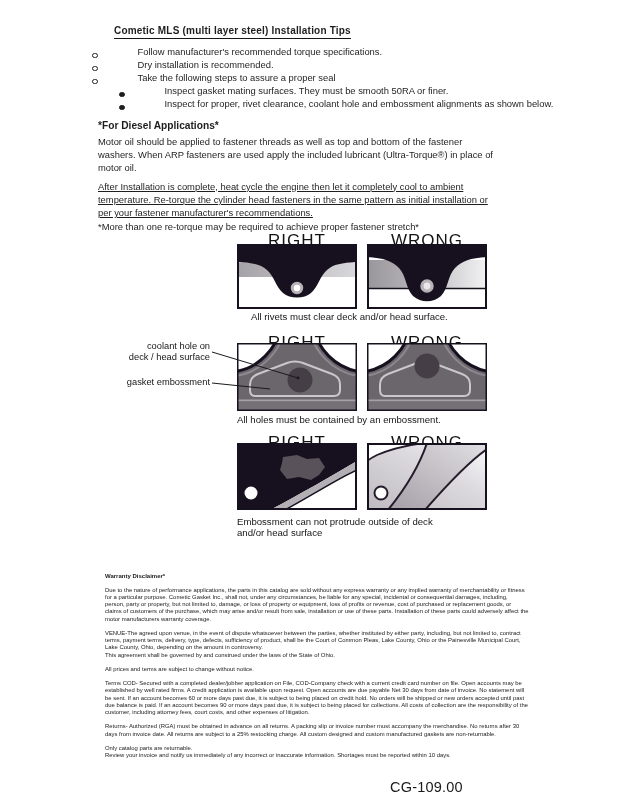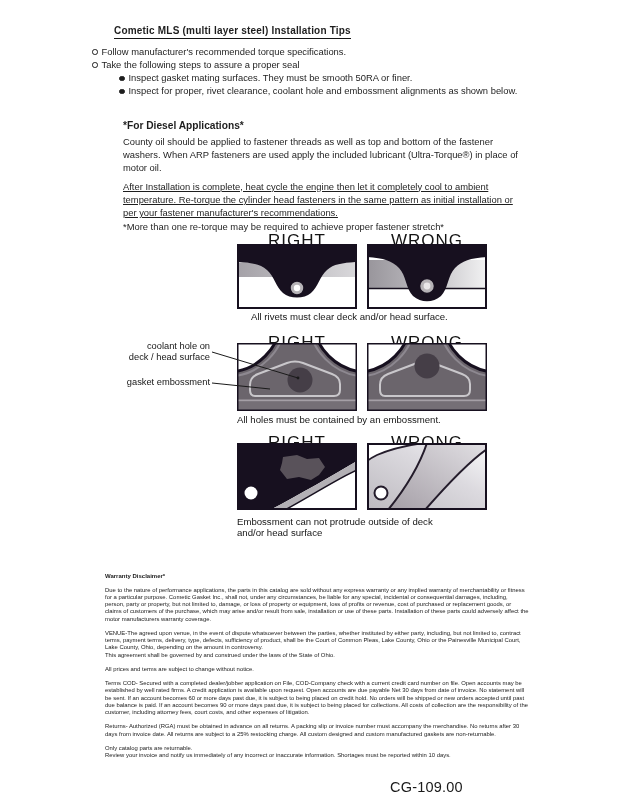--- a/index.html
+++ b/index.html
@@ -8,26 +8,26 @@
     font-family:"Liberation Sans","DejaVu Sans",sans-serif;color:#1e1e1e;
   }
   
   .title{
     position:absolute;left:114px;top:25px;
     font-size:10px;font-weight:bold;letter-spacing:.2px;
     border-bottom:1.5px solid #161616;padding-bottom:2px;display:inline-block;
   }
   
   .bullets{position:absolute;left:92px;top:45px;font-size:9.4px;line-height:13px;}
-  .b-row{display:flex;align-items:flex-start;}
+  .b-row{display:flex;align-items:flex-end;gap:36px;}
   .b-dot{width:3.5px;height:3.5px;border:1px solid #1e1e1e;border-radius:50%;margin:4px 4px 0 0;flex:none;}
   .b-sub{margin-left:27px;}
   .b-dot.filled{background:#1e1e1e;border-color:#1e1e1e;margin-top:4.5px;}
   
-  .diesel{position:absolute;left:123px;top:120px;width:400px;}
+  .diesel{position:absolute;left:98px;top:120px;width:400px;}
   .diesel h2{font-size:10.2px;font-weight:bold;margin:0 0 4px 0;line-height:11px;}
   .diesel p{font-size:9.4px;line-height:13.2px;margin:0 0 5px 0;}
   .diesel p.tight{margin-bottom:1px;text-decoration:underline;}
   
   .fig{position:absolute;left:100px;width:440px;}
   .fig-label{position:absolute;top:0;width:120px;text-align:center;font-size:17px;letter-spacing:1px;color:#141414;}
   .fig-label.rt{left:137px;} .fig-label.wr{left:267px;}
   .fig-box{position:absolute;top:13px;width:120px;}
   .fig-box.rt{left:137px;} .fig-box.wr{left:267px;}
   .fig-box svg{display:block;}
@@ -48,35 +48,39 @@
 
   <div class="title">Cometic MLS (multi layer steel) Installation Tips</div>
 
   <div class="bullets">
     <div class="b-row">
       <span class="b-dot"></span>
       <span>Follow manufacturer's recommended torque specifications.</span>
     </div>
     <div class="b-row">
       <span class="b-dot"></span>
+      <span>Dry installation is recommended.</span>
+    </div>
+    <div class="b-row">
+      <span class="b-dot"></span>
       <span>Take the following steps to assure a proper seal</span>
     </div>
     <div class="b-row b-sub">
       <span class="b-dot filled"></span>
       <span>Inspect gasket mating surfaces.  They must be smooth 50RA or finer.</span>
     </div>
     <div class="b-row b-sub">
       <span class="b-dot filled"></span>
       <span>Inspect for proper, rivet clearance, coolant hole and embossment alignments as shown below.</span>
     </div>
   </div>
 
   <div class="diesel">
     <h2>*For Diesel Applications*</h2>
-    <p>County oil should be applied to fastener threads as well as top and bottom of the fastener washers. When ARP fasteners are used apply the included lubricant (Ultra-Torque®) in place of motor oil.</p>
+    <p>Motor oil should be applied to fastener threads as well as top and bottom of the fastener washers. When ARP fasteners are used apply the included lubricant (Ultra-Torque®) in place of motor oil.</p>
     <p class="tight">After Installation is complete, heat cycle the engine then let it completely cool to ambient temperature. Re-torque the cylinder head fasteners in the same pattern as initial installation or per your fastener manufacturer's recommendations.</p>
     <p>*More than one re-torque may be required to achieve proper fastener stretch*</p>
   </div>
 
   <div class="fig" style="top:231px;height:96px;">
     <div class="fig-label rt">RIGHT</div>
     <div class="fig-label wr">WRONG</div>
 
     <div class="fig-box rt">
       <svg width="120" height="65" viewBox="0 0 120 65">

